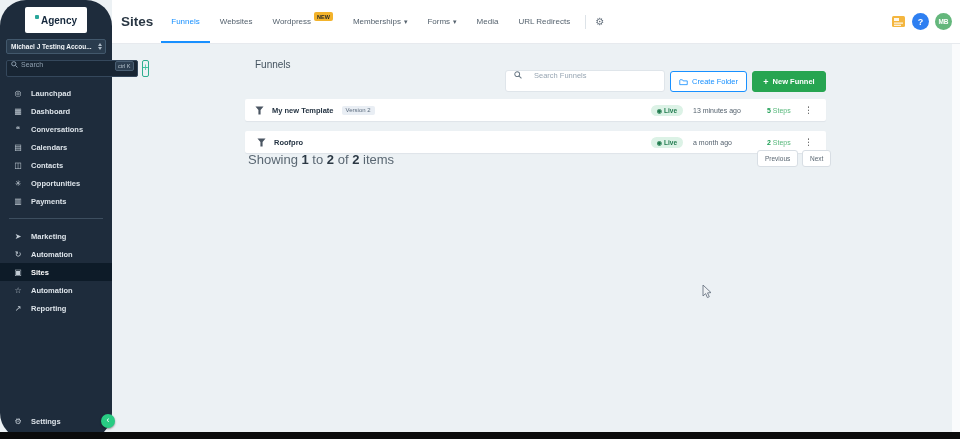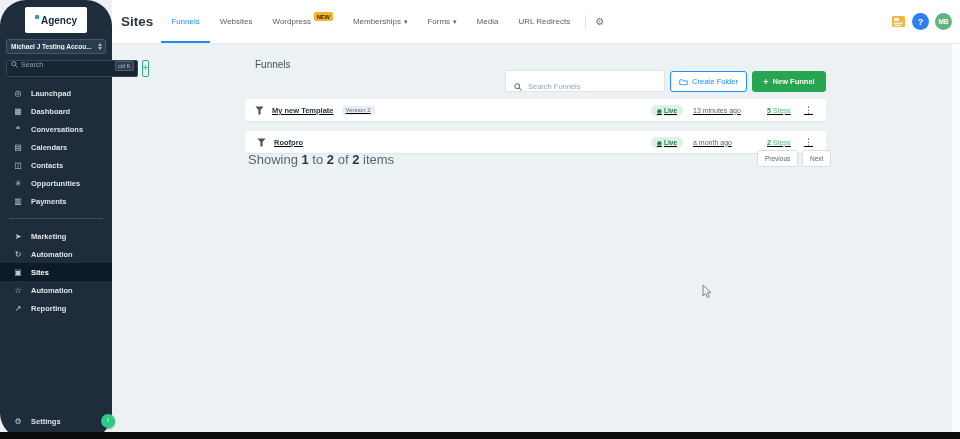--- a/index.html
+++ b/index.html
@@ -58,34 +58,34 @@
   .news-ico { cursor:pointer; display:block; }
   .circle-btn { width:17px; height:17px; border-radius:50%; display:flex; align-items:center;
                 justify-content:center; cursor:pointer; }
   .help { background:#2e7ff1; color:#fff; font-size:9px; font-weight:bold; }
   .avatar { background:#64b77c; color:#fff; font-size:6.5px; font-weight:bold; }
 
   
   #content { position:absolute; left:112px; top:44px; width:840px; height:388px; background:#ecf1f4; }
   .heading { position:absolute; left:143px; top:15px; font-size:10px; color:#44535f; }
   .cf-search { position:absolute; left:393px; top:26px; width:160px; height:22px; background:#fff;
-               border:1px solid #dfe5ea; border-radius:3px; display:flex; align-items:flex-end;
-               padding:0 8px; gap:6px; }
+               border:1px solid #dfe5ea; border-radius:3px; display:flex; align-items:flex-start;
+               padding:0 8px; gap:12px; }
   .cf-search input { flex:1; min-width:0; border:none; outline:none; background:transparent;
                      font-size:7.5px; color:#44535f; font-family:inherit; }
   .cf-search input::placeholder { color:#98a6b3; }
   .btn { position:absolute; top:27px; height:21px; border-radius:3px; display:flex; align-items:center;
          justify-content:center; gap:4px; font-size:7.5px; cursor:pointer; }
   .btn-folder { left:558px; width:77px; background:#fff; border:1px solid #1890ff; color:#1890ff; }
   .btn-new { left:640px; width:74px; background:#27a551; border:1px solid #27a551; color:#fff; font-weight:bold; }
   .btn-new .plus { font-size:9px; font-weight:bold; }
 
   .frow { position:absolute; left:133px; width:581px; height:22px; background:#fff; border-radius:2px;
           box-shadow:0 1px 1px rgba(20,40,60,.06); display:flex; align-items:center;
-          padding:0 10px; cursor:pointer;text-decoration:underline; }
+          padding:0 10px; cursor:pointer; }
   .frow .f-ico { margin-right:8px; display:block; }
   .f-name { font-size:7.5px; font-weight:bold; color:#243342; }
   .ver-badge { margin-left:8px; background:#e9eef4; color:#5b6b7d; font-size:6px; padding:1.5px 4px;
                border-radius:2px; }
   .frow .spacer { flex:1; }
   .live-pill { background:#dcf2e6; color:#1f7a4d; font-size:6.5px; font-weight:bold; padding:2px 6px;
                border-radius:8px; display:flex; align-items:center; gap:2px; }
   .live-pill .dot { font-size:6px; }
   .f-time { width:74px; margin-left:10px; font-size:7px; color:#55626e; }
   .f-steps { width:34px; font-size:7px; color:#57b87b; cursor:pointer; }

